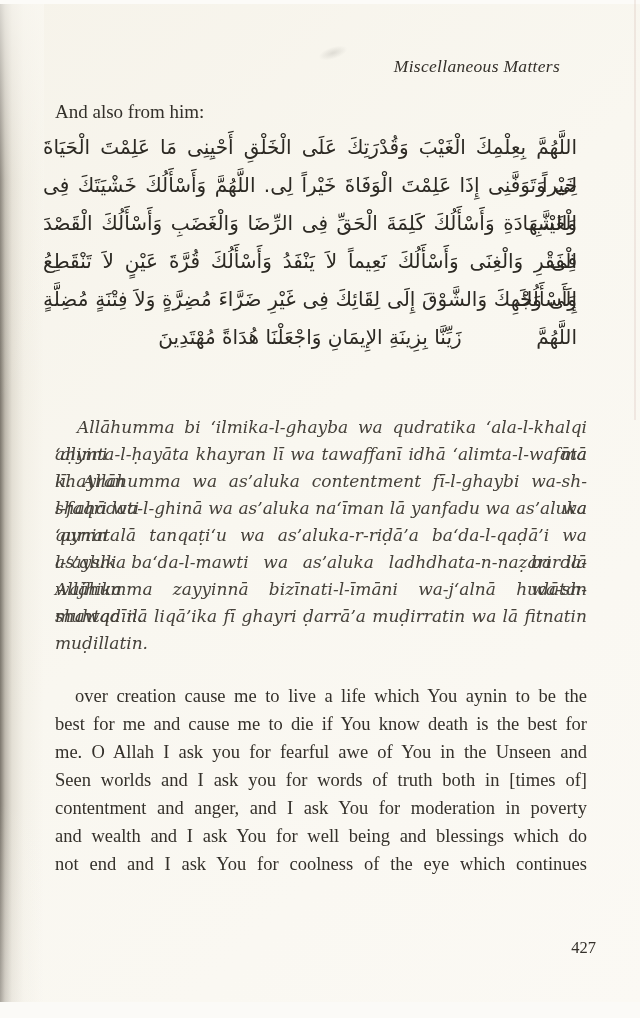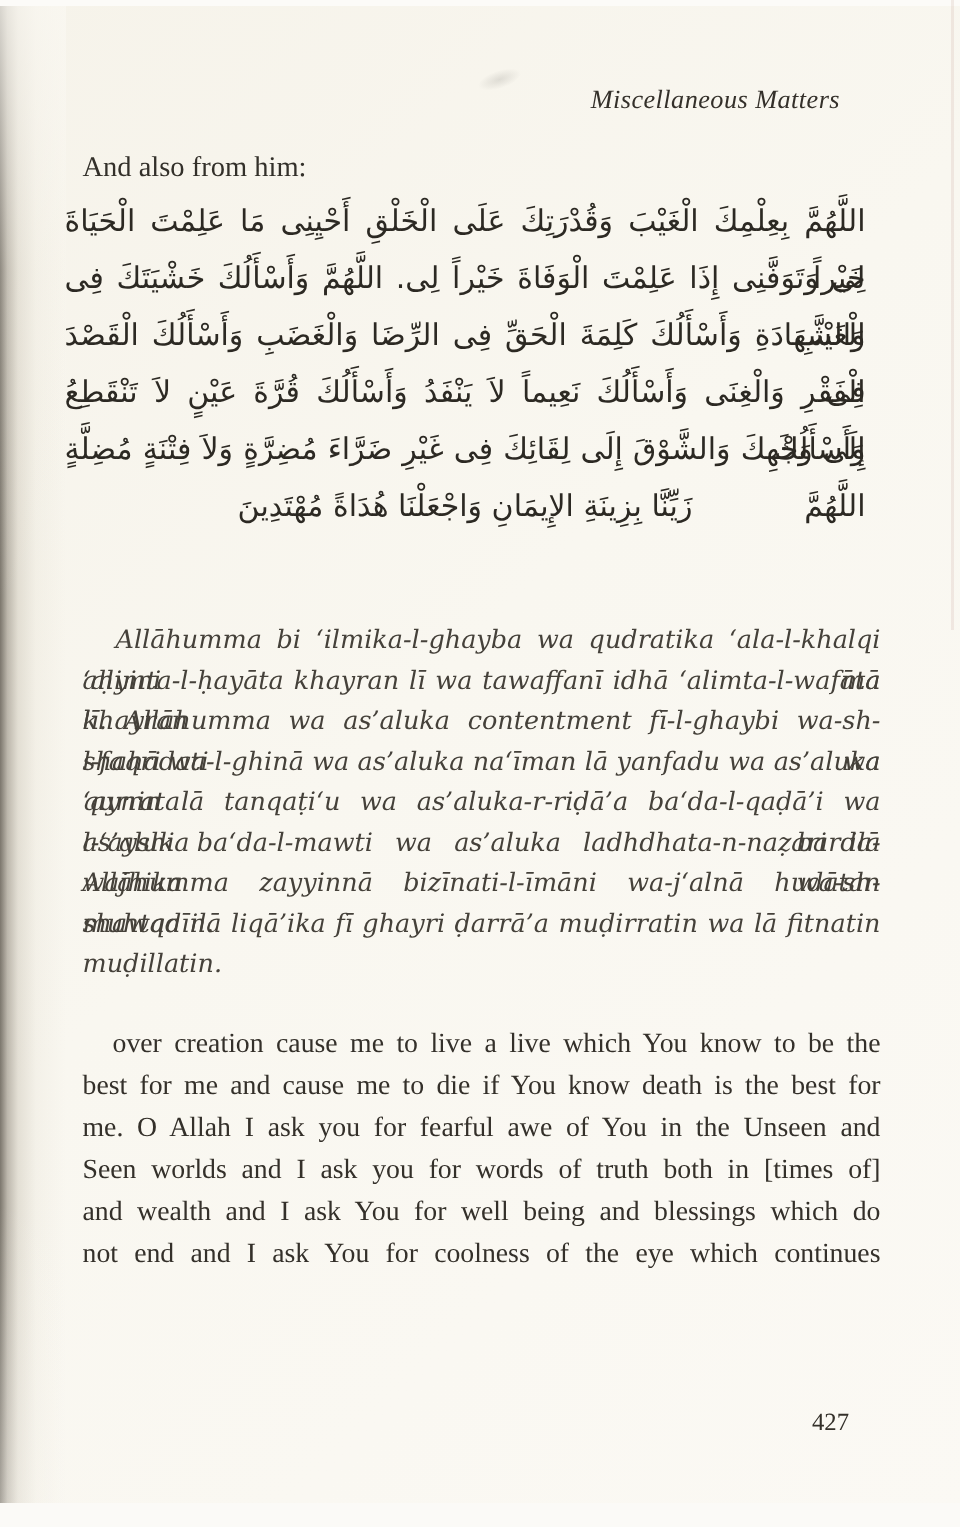--- a/index.html
+++ b/index.html
@@ -82,21 +82,21 @@
     position:absolute; top:682px; left:55px; width:532px;
     font-size:18.5px; color:#34302a;
   }
   .en-line {
     height:28px; line-height:28px;
     text-align:justify; text-align-last:justify;
   }
   .en-line:first-child { text-indent:20px; }
   
   .pagenum {
-    position:absolute; top:938px; right:74px;
+    position:absolute; top:938px; right:44px;
     font-size:16.5px; color:#34302a;
   }
 </style>
 </head>
 <body>
 
 <div class="scan">
   <div class="binding"></div>
   <div class="scan-top"></div>
   <div class="scan-bottom"></div>
@@ -121,22 +121,23 @@
       <div class="tr-line">‘alimta-l-ḥayāta khayran lī wa tawaffanī idhā ‘alimta-l-wafāta khayran</div>
       <div class="tr-line">lī. Allāhumma wa as’aluka contentment fī-l-ghaybi wa-sh-shahādati wa</div>
       <div class="tr-line">l-faqri wa-l-ghinā wa as’aluka na‘īman lā yanfadu wa as’aluka qurrata</div>
       <div class="tr-line">‘aynin lā tanqaṭi‘u wa as’aluka-r-riḍā’a ba‘da-l-qaḍā’i wa as’aluka barda-</div>
       <div class="tr-line">l-‘ayshi ba‘da-l-mawti wa as’aluka ladhdhata-n-naẓari ilā wajhika wa-sh-</div>
       <div class="tr-line">Allāhumma zayyinnā bizīnati-l-īmāni wa-j‘alnā hudātan muhtadīn.</div>
       <div class="tr-line">shawqa ilā liqā’ika fī ghayri ḍarrā’a muḍirratin wa lā fitnatin muḍillatin.</div>
     </div>
 
   <div class="english">
-      <div class="en-line">over creation cause me to live a live which You know to be the</div>
+      <div class="en-line">over creation cause me to live a life which You aynin to be the</div>
       <div class="en-line">best for me and cause me to die if You know death is the best for</div>
       <div class="en-line">me. O Allah I ask you for fearful awe of You in the Unseen and</div>
       <div class="en-line">Seen worlds and I ask you for words of truth both in [times of]</div>
+      <div class="en-line">contentment and anger, and I ask You for moderation in poverty</div>
       <div class="en-line">and wealth and I ask You for well being and blessings which do</div>
       <div class="en-line">not end and I ask You for coolness of the eye which continues</div>
     </div>
 
   <div class="pagenum">427</div>
 </div>
 
 </body></html>

